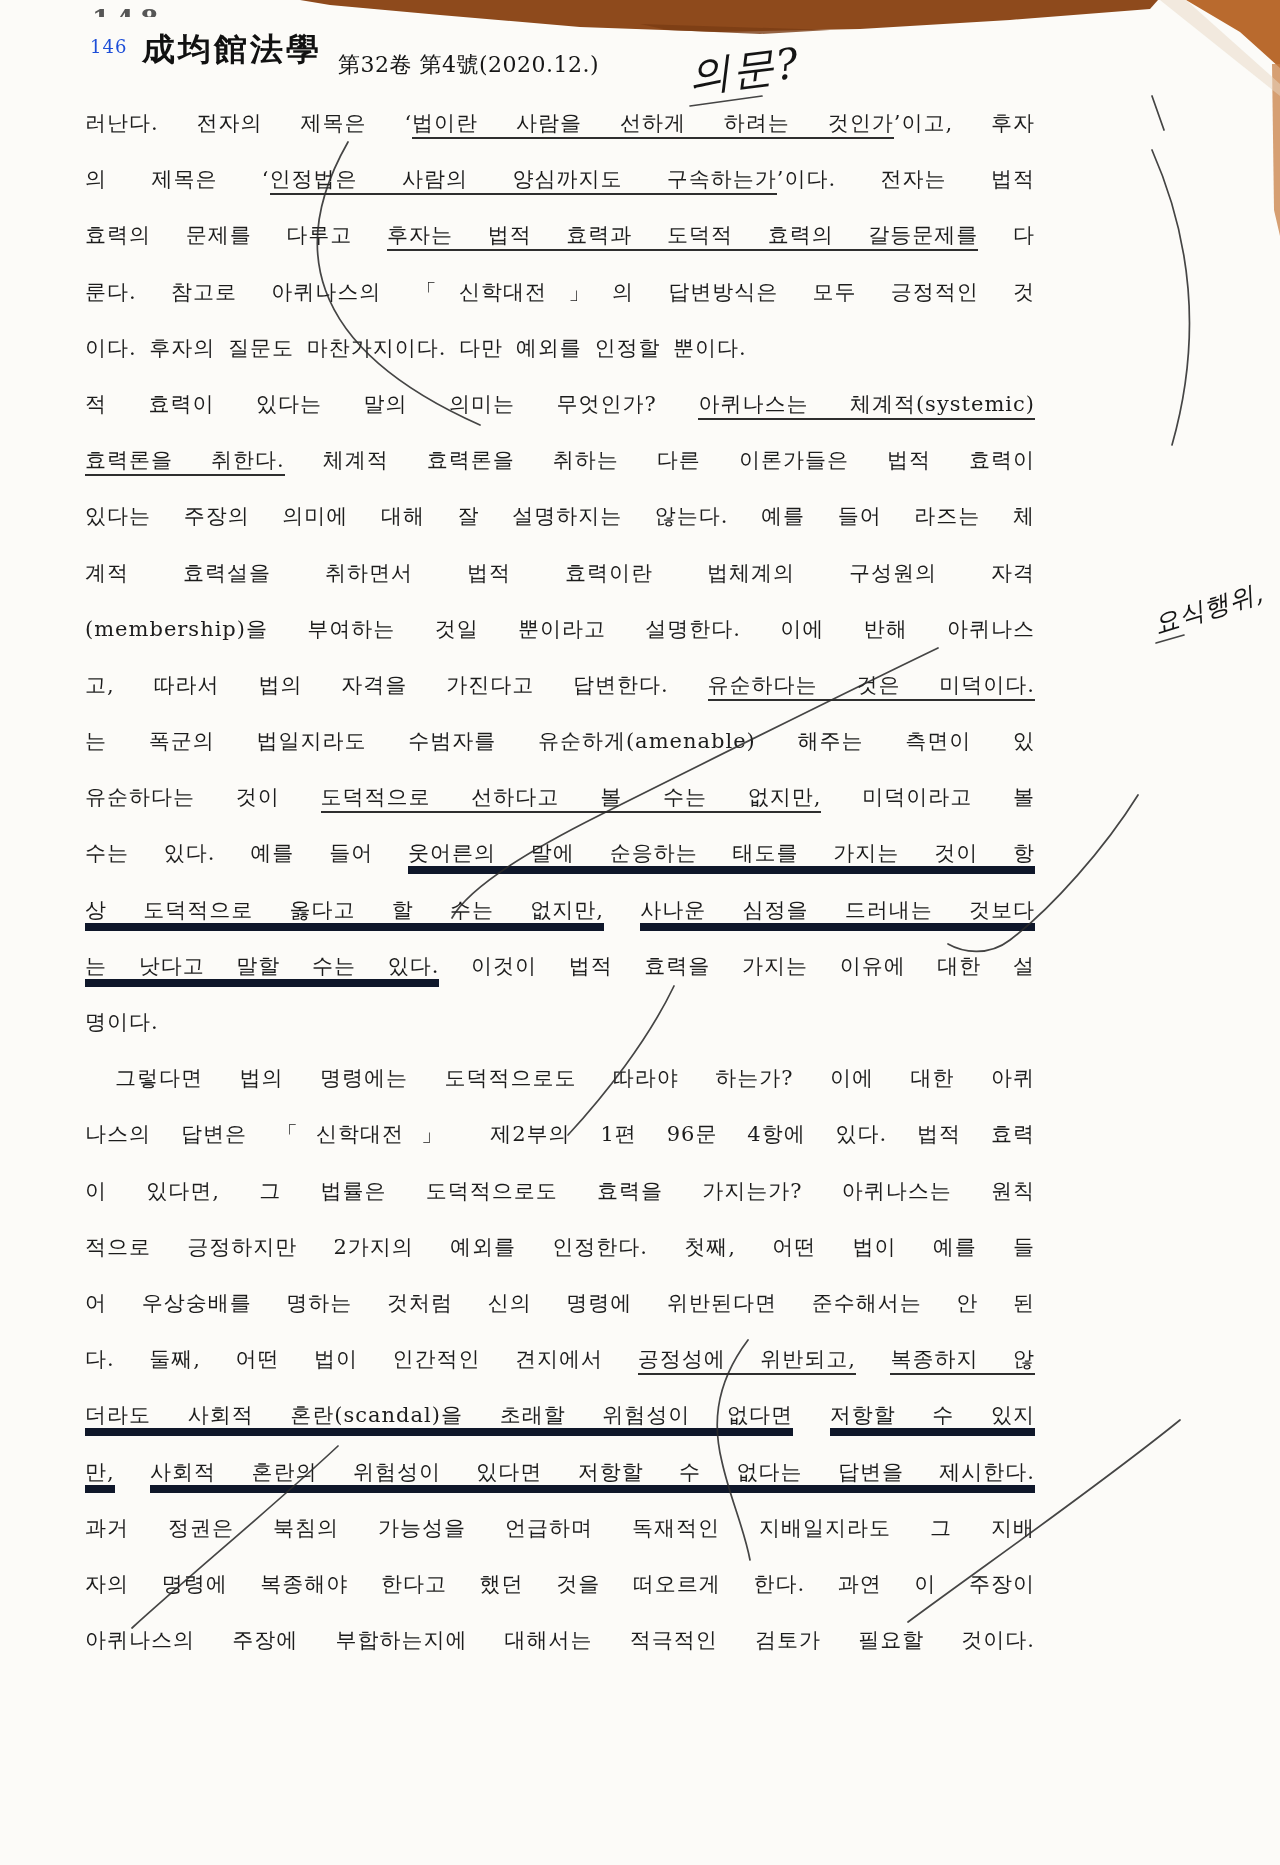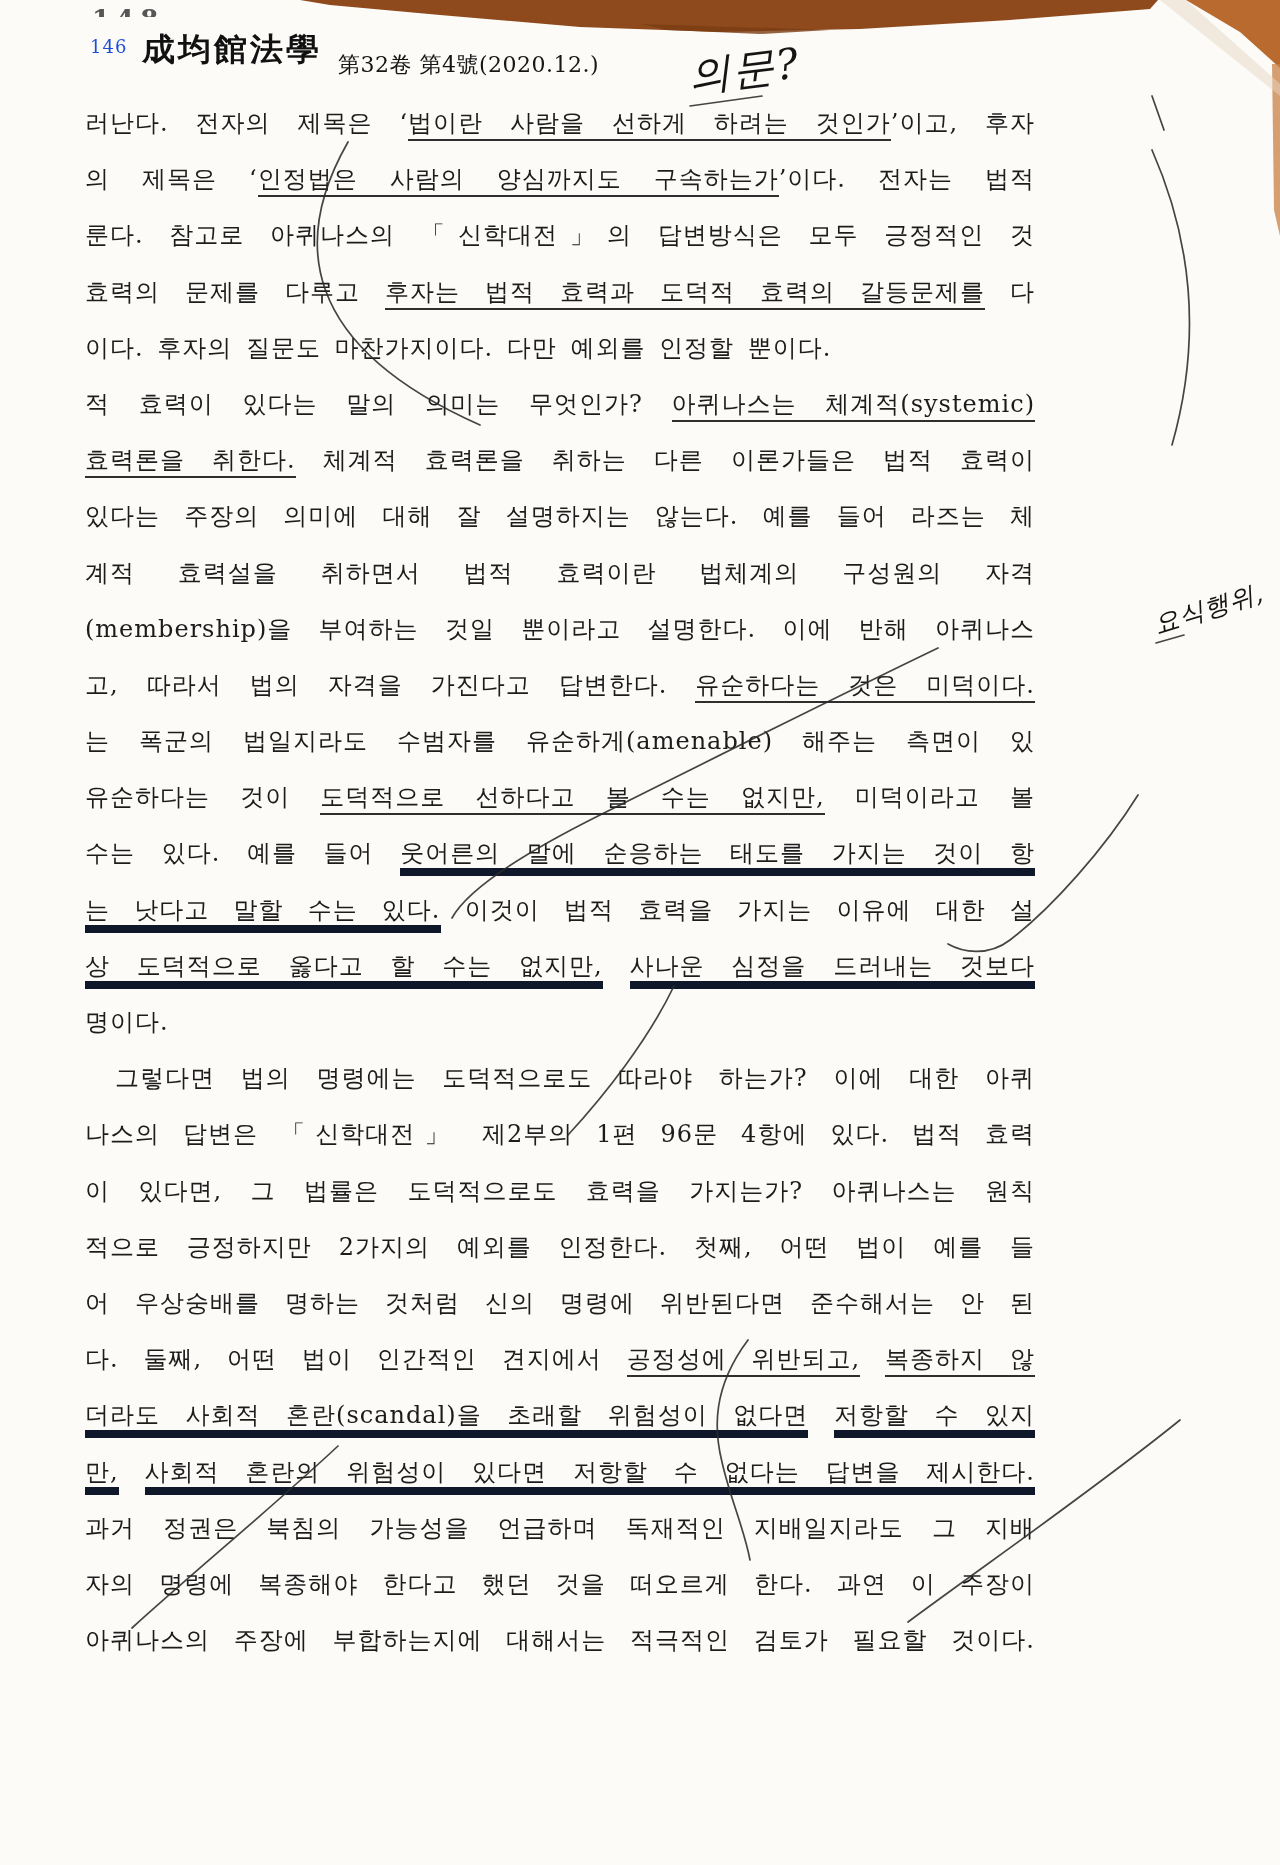--- a/index.html
+++ b/index.html
@@ -39,21 +39,21 @@
   }
   .note-margin{
     position:absolute;left:1152px;top:592px;font-size:25px;color:#141414;
     font-style:italic;transform:rotate(-17deg);white-space:nowrap;letter-spacing:1px;
   }
   
   .body-text{
     position:absolute;left:85px;top:95px;width:950px;color:#1c1c1c;
   }
   .line{
-    height:56.2px;line-height:56.2px;font-size:24px;letter-spacing:1px;
+    height:56.2px;line-height:56.2px;font-size:21px;letter-spacing:1px;
     word-spacing:5px;text-align:justify;text-align-last:justify;white-space:nowrap;
     transform:scaleY(1.0);
   }
   .line.nojust{text-align-last:left;}
   .line.indent{padding-left:30px;width:920px;}
   .u1{border-bottom:2.5px solid #2f2f2f;padding-bottom:2px;}
   .u2{border-bottom:8px solid #0f172a;padding-bottom:1px;}
   .pen{position:absolute;left:0;top:0;pointer-events:none;}
 </style>
 </head>
@@ -74,34 +74,34 @@
 <div class="hdr-num">146</div>
 <div class="hdr-title">成均館法學</div>
 <div class="hdr-issue">第32卷 第4號(2020.12.)</div>
 
 <div class="note-top">의문?</div>
 <div class="note-margin">요식행위,</div>
 
 <div class="body-text">
     <div class="line"><span>러난다. 전자의 제목은 ‘</span><span class="u1">법이란 사람을 선하게 하려는 것인가</span><span>’이고, 후자</span></div>
     <div class="line"><span>의 제목은 ‘</span><span class="u1">인정법은 사람의 양심까지도 구속하는가</span><span>’이다. 전자는 법적</span></div>
+    <div class="line"><span>효력의 문제를 다루고 </span><span class="u1">후자는 법적 효력과 도덕적 효력의 갈등문제를</span><span> 다</span></div>
     <div class="line"><span>룬다. 참고로 아퀴나스의 「신학대전」의 답변방식은 모두 긍정적인 것</span></div>
-    <div class="line"><span>효력의 문제를 다루고 </span><span class="u1">후자는 법적 효력과 도덕적 효력의 갈등문제를</span><span> 다</span></div>
     <div class="line nojust"><span>이다. 후자의 질문도 마찬가지이다. 다만 예외를 인정할 뿐이다.</span></div>
     <div class="line"><span>적 효력이 있다는 말의 의미는 무엇인가? </span><span class="u1">아퀴나스는 체계적(systemic)</span></div>
     <div class="line"><span class="u1">효력론을 취한다.</span><span> 체계적 효력론을 취하는 다른 이론가들은 법적 효력이</span></div>
     <div class="line"><span>있다는 주장의 의미에 대해 잘 설명하지는 않는다. 예를 들어 라즈는 체</span></div>
     <div class="line"><span>계적 효력설을 취하면서 법적 효력이란 법체계의 구성원의 자격</span></div>
     <div class="line"><span>(membership)을 부여하는 것일 뿐이라고 설명한다. 이에 반해 아퀴나스</span></div>
     <div class="line"><span>고, 따라서 법의 자격을 가진다고 답변한다. </span><span class="u1">유순하다는 것은 미덕이다.</span></div>
     <div class="line"><span>는 폭군의 법일지라도 수범자를 유순하게(amenable) 해주는 측면이 있</span></div>
     <div class="line"><span>유순하다는 것이 </span><span class="u1">도덕적으로 선하다고 볼 수는 없지만,</span><span> 미덕이라고 볼</span></div>
     <div class="line"><span>수는 있다. 예를 들어 </span><span class="u2">웃어른의 말에 순응하는 태도를 가지는 것이 항</span></div>
+    <div class="line"><span class="u2">상 도덕적으로 옳다고 할 수는 없지만,</span><span> </span><span class="u2">사나운 심정을 드러내는 것보다</span></div>
     <div class="line"><span class="u2">는 낫다고 말할 수는 있다.</span><span> 이것이 법적 효력을 가지는 이유에 대한 설</span></div>
-    <div class="line"><span class="u2">상 도덕적으로 옳다고 할 수는 없지만,</span><span> </span><span class="u2">사나운 심정을 드러내는 것보다</span></div>
     <div class="line nojust"><span>명이다.</span></div>
     <div class="line indent"><span>그렇다면 법의 명령에는 도덕적으로도 따라야 하는가? 이에 대한 아퀴</span></div>
     <div class="line"><span>나스의 답변은 「신학대전」 제2부의 1편 96문 4항에 있다. 법적 효력</span></div>
     <div class="line"><span>이 있다면, 그 법률은 도덕적으로도 효력을 가지는가? 아퀴나스는 원칙</span></div>
     <div class="line"><span>적으로 긍정하지만 2가지의 예외를 인정한다. 첫째, 어떤 법이 예를 들</span></div>
     <div class="line"><span>어 우상숭배를 명하는 것처럼 신의 명령에 위반된다면 준수해서는 안 된</span></div>
     <div class="line"><span>다. 둘째, 어떤 법이 인간적인 견지에서 </span><span class="u1">공정성에 위반되고,</span><span> </span><span class="u1">복종하지 않</span></div>
     <div class="line"><span class="u2">더라도 사회적 혼란(scandal)을 초래할 위험성이 없다면</span><span> </span><span class="u2">저항할 수 있지</span></div>
     <div class="line"><span class="u2">만,</span><span> </span><span class="u2">사회적 혼란의 위험성이 있다면 저항할 수 없다는 답변을 제시한다.</span></div>
     <div class="line"><span>과거 정권은 북침의 가능성을 언급하며 독재적인 지배일지라도 그 지배</span></div>

